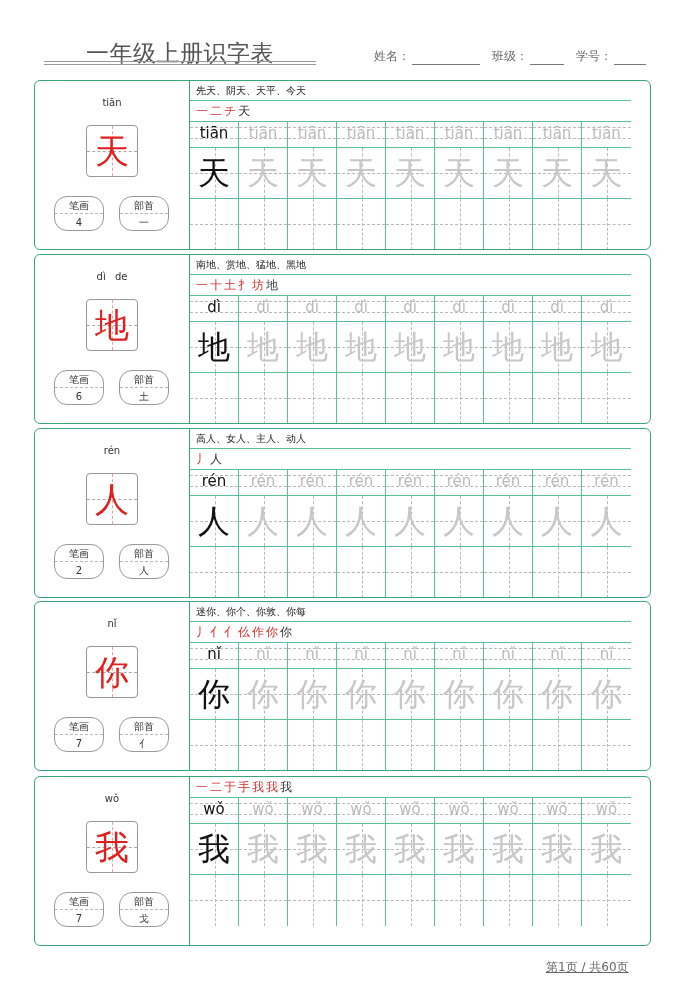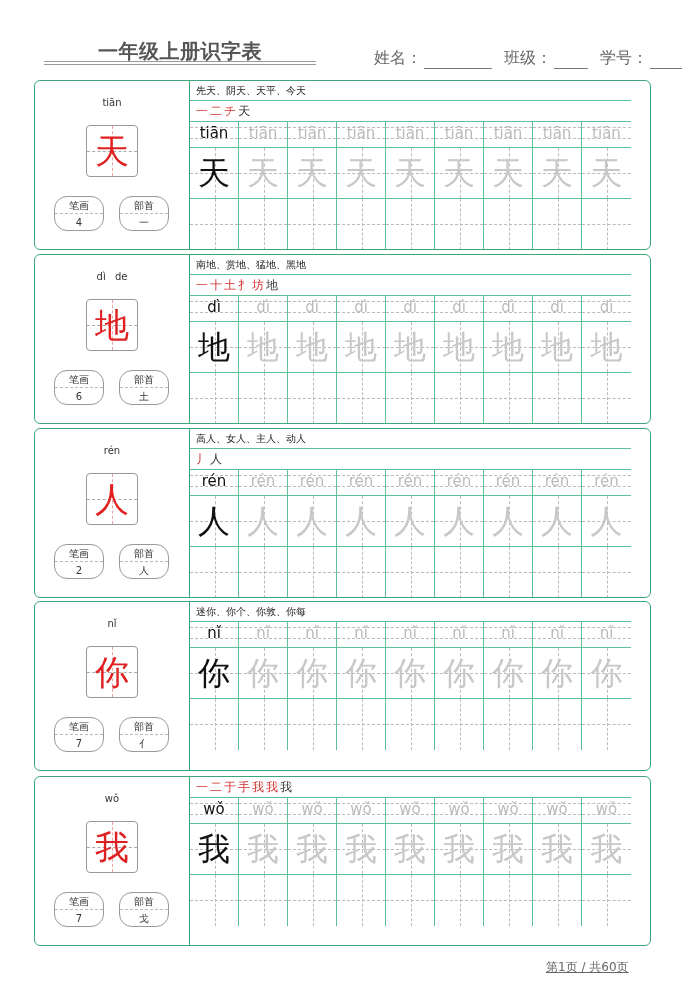--- a/index.html
+++ b/index.html
@@ -1,21 +1,21 @@
 <!DOCTYPE html>
 <html><head>
 <meta charset="utf-8">
 <style>
   * { box-sizing: border-box; margin: 0; padding: 0; }
   body { width: 695px; height: 1002px; background: #fff; font-family: "DejaVu Sans", "Liberation Sans", sans-serif; position: relative; overflow: hidden; color: #222; }
   .header { position: absolute; left: 0; top: 0; width: 695px; height: 78px; }
-  .title { position: absolute; left: 44px; top: 38px; width: 272px; text-align: center; font-size: 20px; font-weight: bold; color: #555; letter-spacing: 0.5px; }
+  .title { position: absolute; left: 44px; top: 38px; width: 272px; text-align: center; font-size: 23px; font-weight: normal; color: #555; letter-spacing: 0.5px; }
   .title-line1 { position: absolute; left: 44px; top: 61px; width: 272px; height: 1px; background: #999; }
   .title-line2 { position: absolute; left: 44px; top: 64px; width: 272px; height: 1px; background: #999; }
-  .fields { position: absolute; left: 374px; top: 48px; font-size: 16px; color: #666; display: flex; align-items: flex-end; }
+  .fields { position: absolute; left: 374px; top: 48px; font-size: 12px; color: #666; display: flex; align-items: flex-end; }
   .field-label { margin-right: 2px; }
   .field-blank { display: inline-block; border-bottom: 1px solid #777; height: 14px; margin-right: 12px; }
   .card { position: absolute; left: 34px; width: 617px; border: 1.5px solid #3aa77a; border-radius: 6px; overflow: hidden; }
   .left { position: absolute; left: 0; top: 0; width: 154px; height: 100%; }
   .left .py { position: absolute; top: 16px; width: 154px; text-align: center; font-size: 10px; color: #333; word-spacing: 6px; }
   .big-box { position: absolute; left: 51px; top: 44px; width: 52px; height: 52px; border: 1px solid #999; border-radius: 4px; }
   .big-box .vh { position: absolute; left: 25px; top: 0; width: 0; height: 100%; border-left: 1px dashed #e8a0a0; }
   .big-box .hh { position: absolute; top: 25px; left: 0; height: 0; width: 100%; border-top: 1px dashed #aaa; }
   .big-box .ch { position: absolute; left: 0; top: 0; width: 100%; height: 100%; text-align: center; line-height: 50px; font-size: 34px; color: #e02020; font-family: "DejaVu Serif", serif; }
   .info-box { position: absolute; top: 115px; width: 50px; height: 35px; border: 1px solid #999; border-radius: 13px; text-align: center; font-size: 10px; color: #333; }
@@ -344,20 +344,21 @@
         <div class="lbl">笔画</div>
         <div class="val">7</div>
       </div>
       <div class="info-box" style="left:84px">
         <div class="lbl">部首</div>
         <div class="val">亻</div>
       </div>
     </div>
     <div class="grid">
       <div class="words">迷你、你个、你敦、你每</div>
+      <div class="strokes"><span class="first">丿</span><span class="first">亻</span><span class="first">亻</span><span class="first">仫</span><span class="first">作</span><span class="first">你</span><span class="">你</span></div>
       <div class="row pyrow">
           <div class="cell first">
             <span>nǐ</span>
           </div>
           <div class="cell">
             <span>nǐ</span>
           </div>
           <div class="cell">
             <span>nǐ</span>
           </div>

